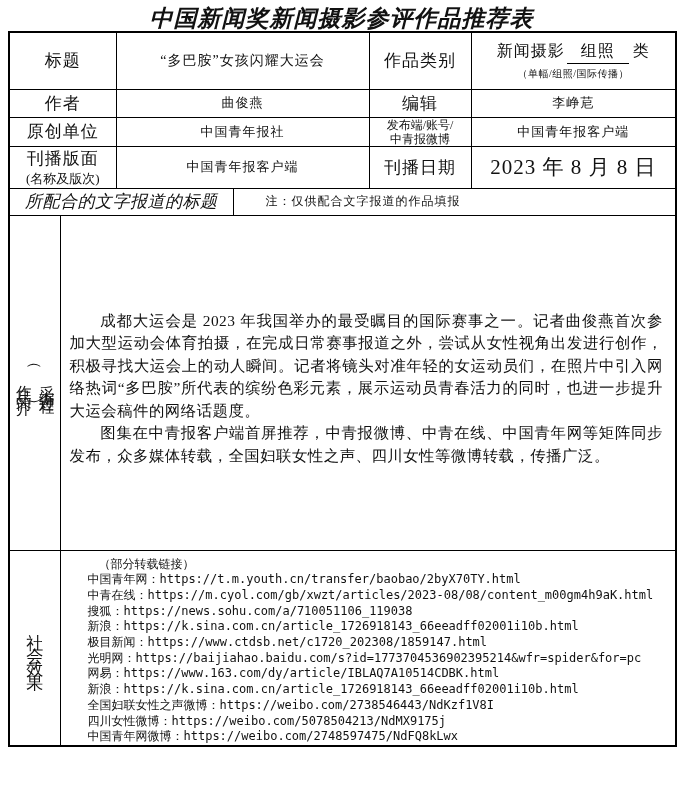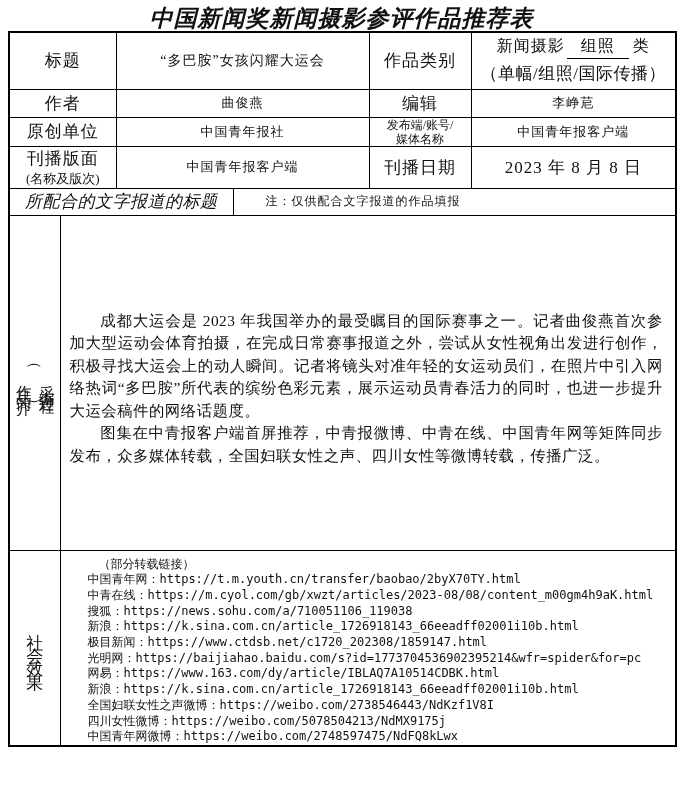--- a/index.html
+++ b/index.html
@@ -38,22 +38,22 @@
   .val { font-size: 13px; letter-spacing: 1px; }
   .val-lg { font-size: 14px; letter-spacing: 1px; }
   .sub { font-size: 13px; letter-spacing: 0; }
   .cat-line { font-size: 16px; letter-spacing: 1px; margin-bottom: 3px; }
   .cat-underline {
     border-bottom: 1.5px solid #000;
     padding: 0 14px 1px 14px;
     margin: 0 4px 0 2px;
     display: inline-block;
   }
-  .cat-note { font-size: 17px; letter-spacing: 0.5px; }
-  .date-val { font-size: 17px; letter-spacing: 1px; }
+  .cat-note { font-size: 10px; letter-spacing: 0.5px; }
+  .date-val { font-size: 21px; letter-spacing: 1px; }
   .url-cell {
     text-align: left !important;
     padding-left: 9px;
     font-family: "DejaVu Sans Mono", monospace;
     font-size: 12.5px;
     letter-spacing: 0;
   }
   .note-cell {
     text-align: left !important;
     padding-left: 32px;
@@ -147,21 +147,21 @@
     <td colspan="2" class="val">曲俊燕</td>
     <td class="lbl">编辑</td>
     <td class="val">李峥苨</td>
   </tr>
 
   <tr style="height:29px">
     <td colspan="2" class="lbl">原创单位</td>
     <td colspan="2" class="val">中国青年报社</td>
     <td>
       <div class="lbl-sm">发布端/账号/</div>
-      <div class="lbl-sm">媒体名称</div>
+      <div class="lbl-sm">中青报微博</div>
     </td>
     <td class="val">中国青年报客户端</td>
   </tr>
 
   <tr style="height:39px">
     <td colspan="2">
       <div class="lbl">刊播版面</div>
       <div class="sub">(名称及版次)</div>
     </td>
     <td colspan="2" class="val">中国青年报客户端</td>

